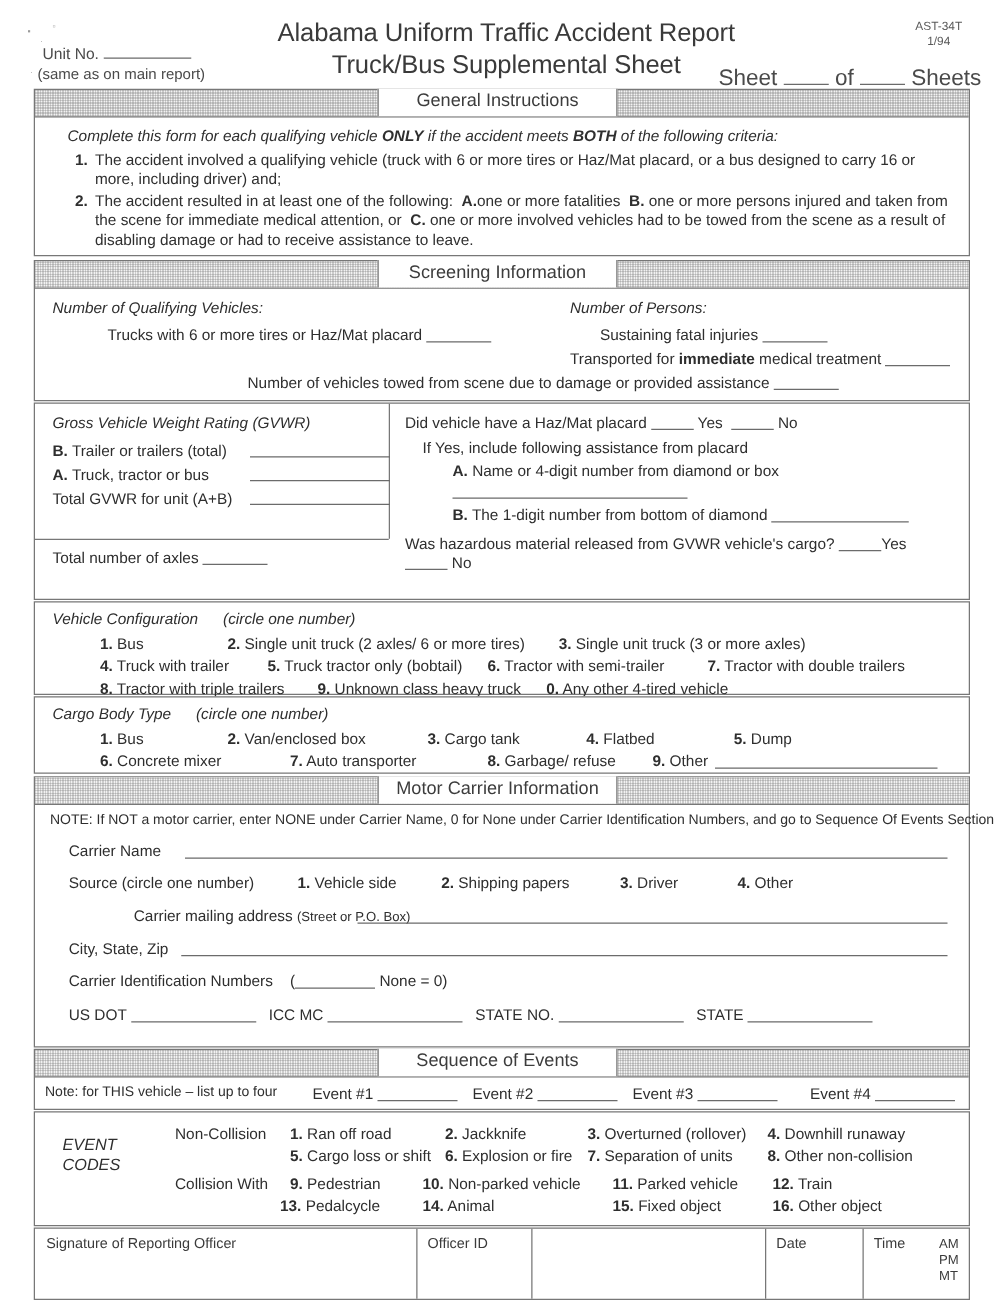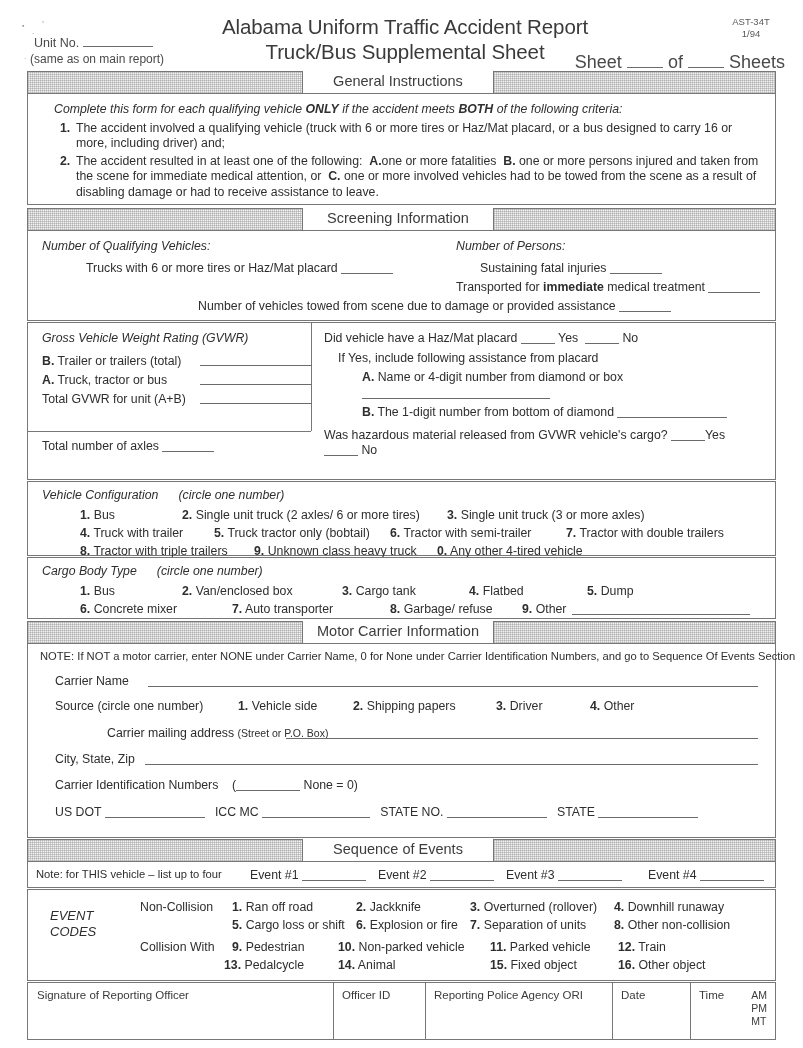--- a/index.html
+++ b/index.html
@@ -491,23 +491,20 @@
       <div class="cell" style="left:0; width:305px;">
         <span class="cap">Signature of Reporting Officer</span>
       </div>
       <div class="vline" style="left:305px;"></div>
 
       <div class="cell" style="left:305px; width:92px;">
         <span class="cap">Officer ID</span>
       </div>
       <div class="vline" style="left:397px;"></div>
 
-      <div class="cell" style="left:397px; width:187px;">
-        <span class="cap">Reporting Police Agency ORI</span>
-      </div>
       <div class="vline" style="left:584px;"></div>
 
       <div class="cell" style="left:584px; width:78px;">
         <span class="cap">Date</span>
       </div>
       <div class="vline" style="left:662px;"></div>
 
       <div class="cell" style="left:662px; width:85px;">
         <span class="cap">Time</span>
       </div>

